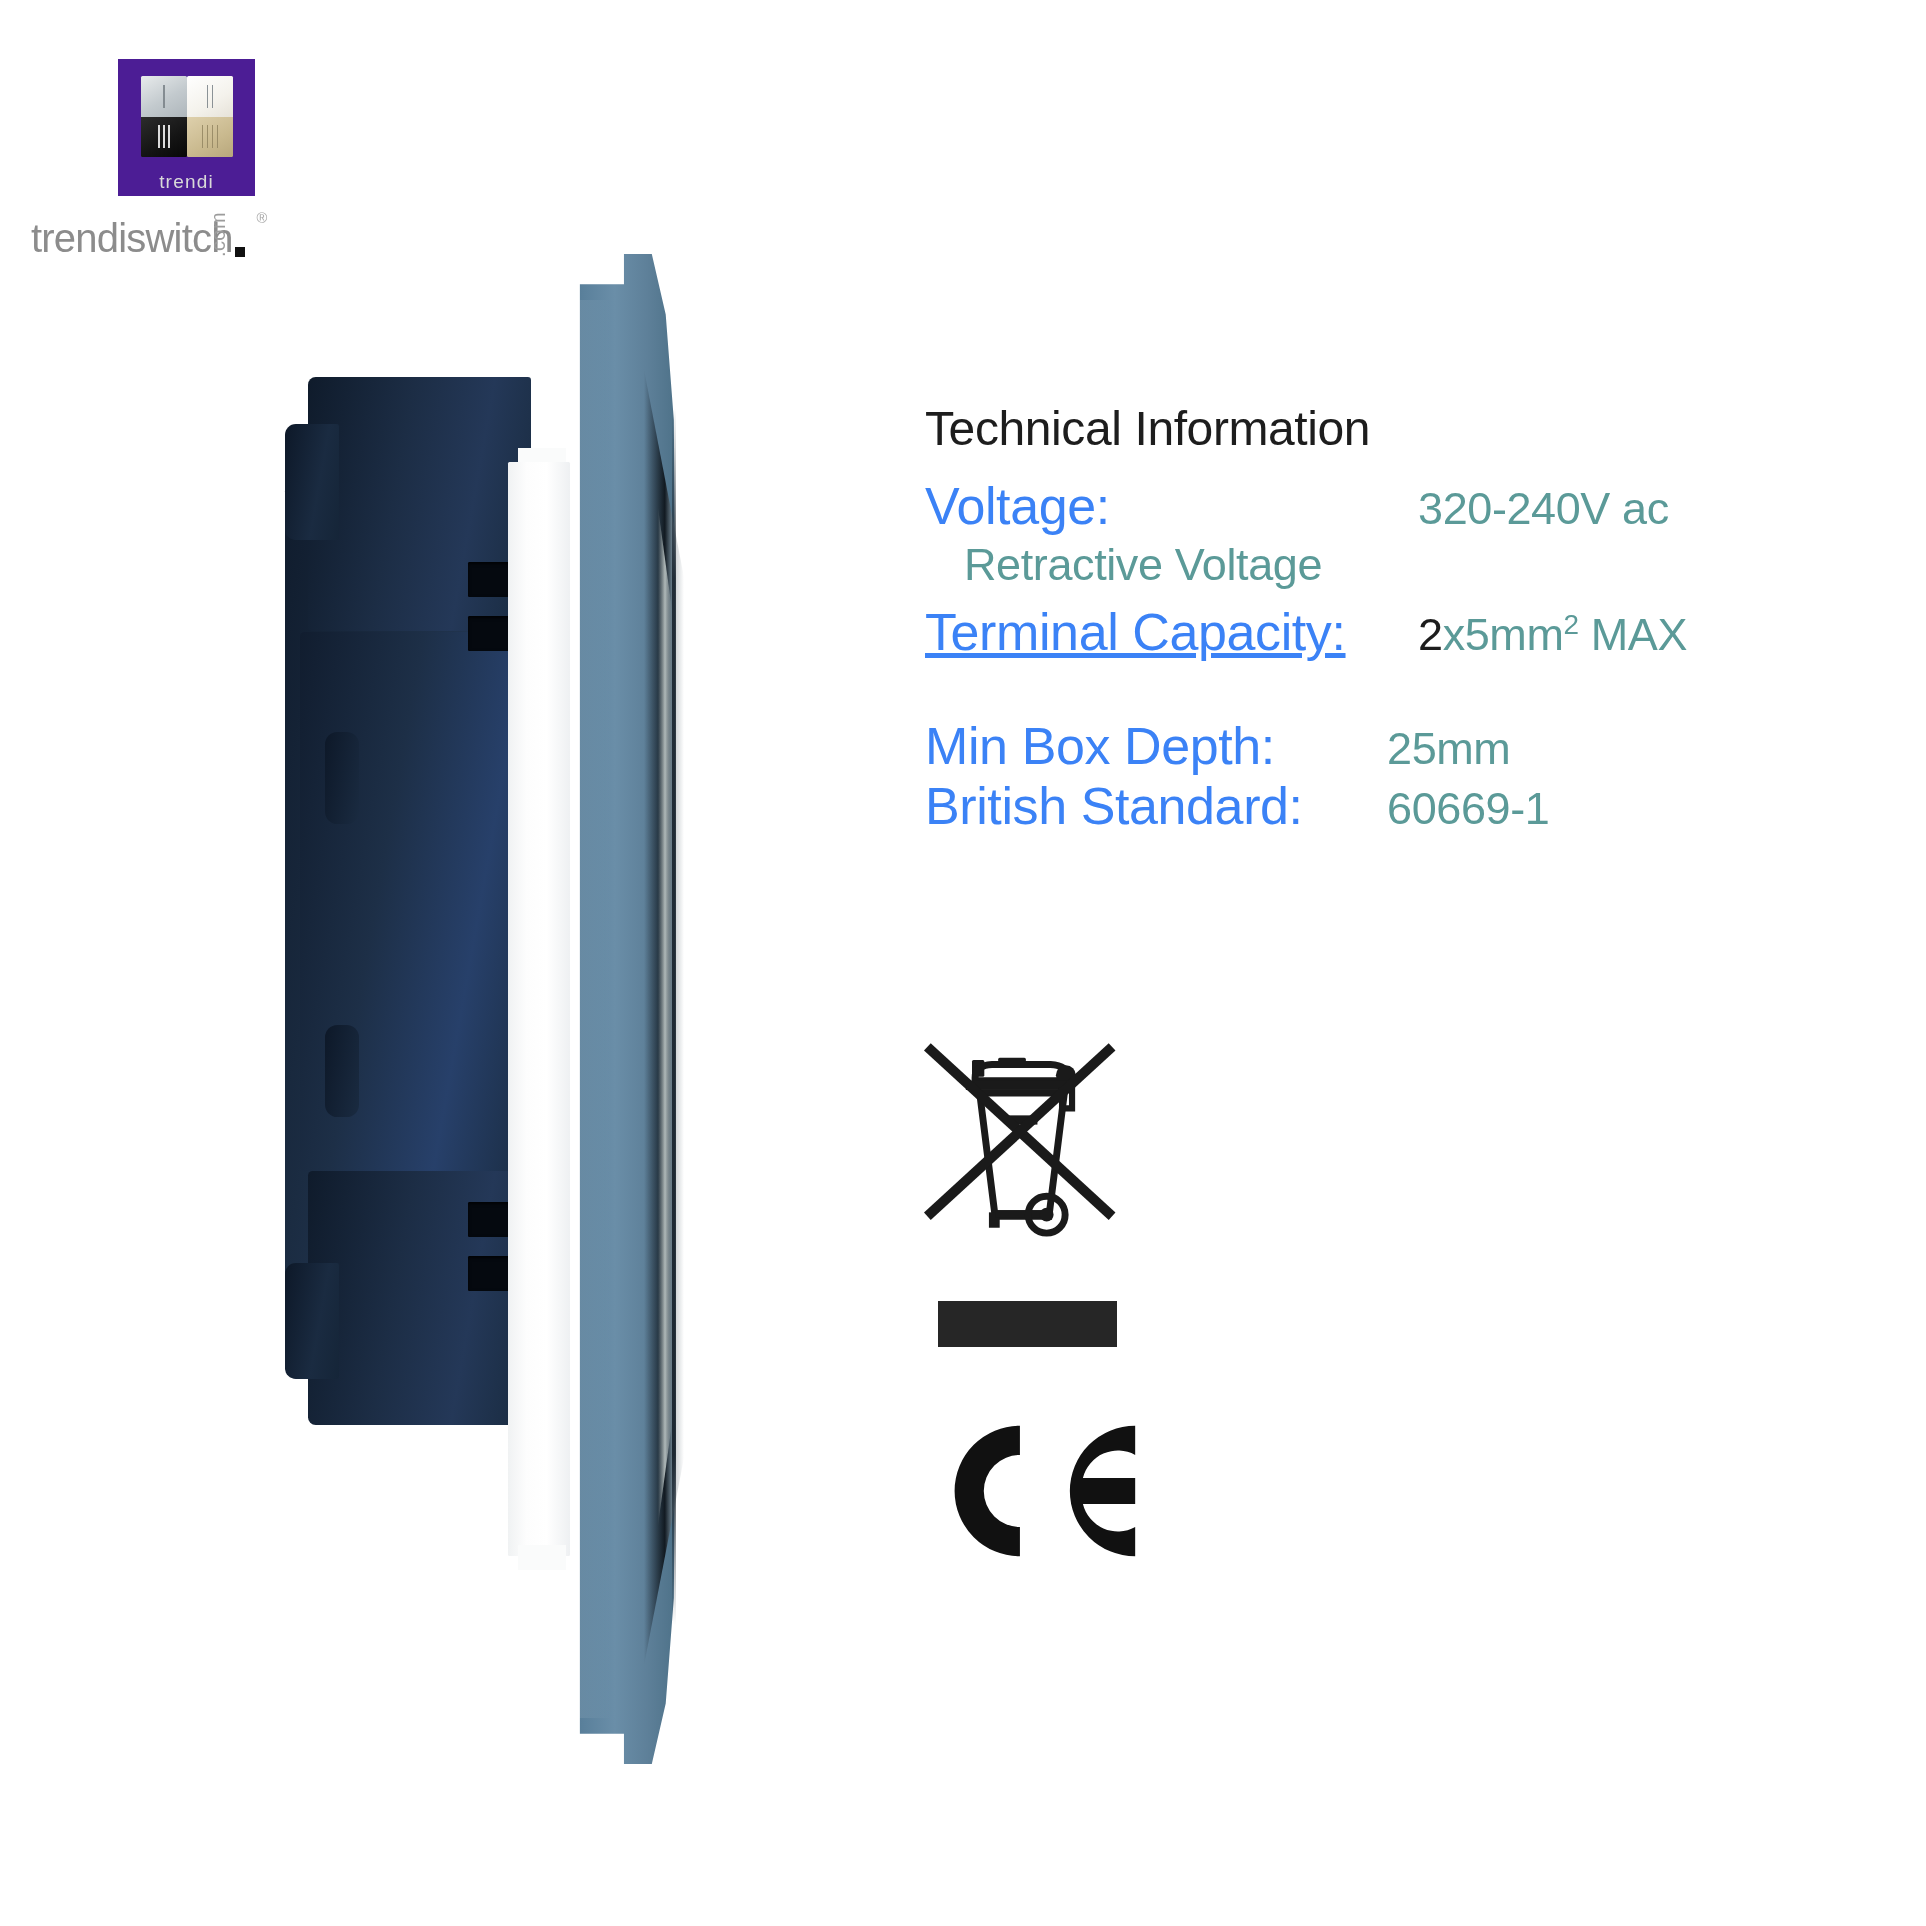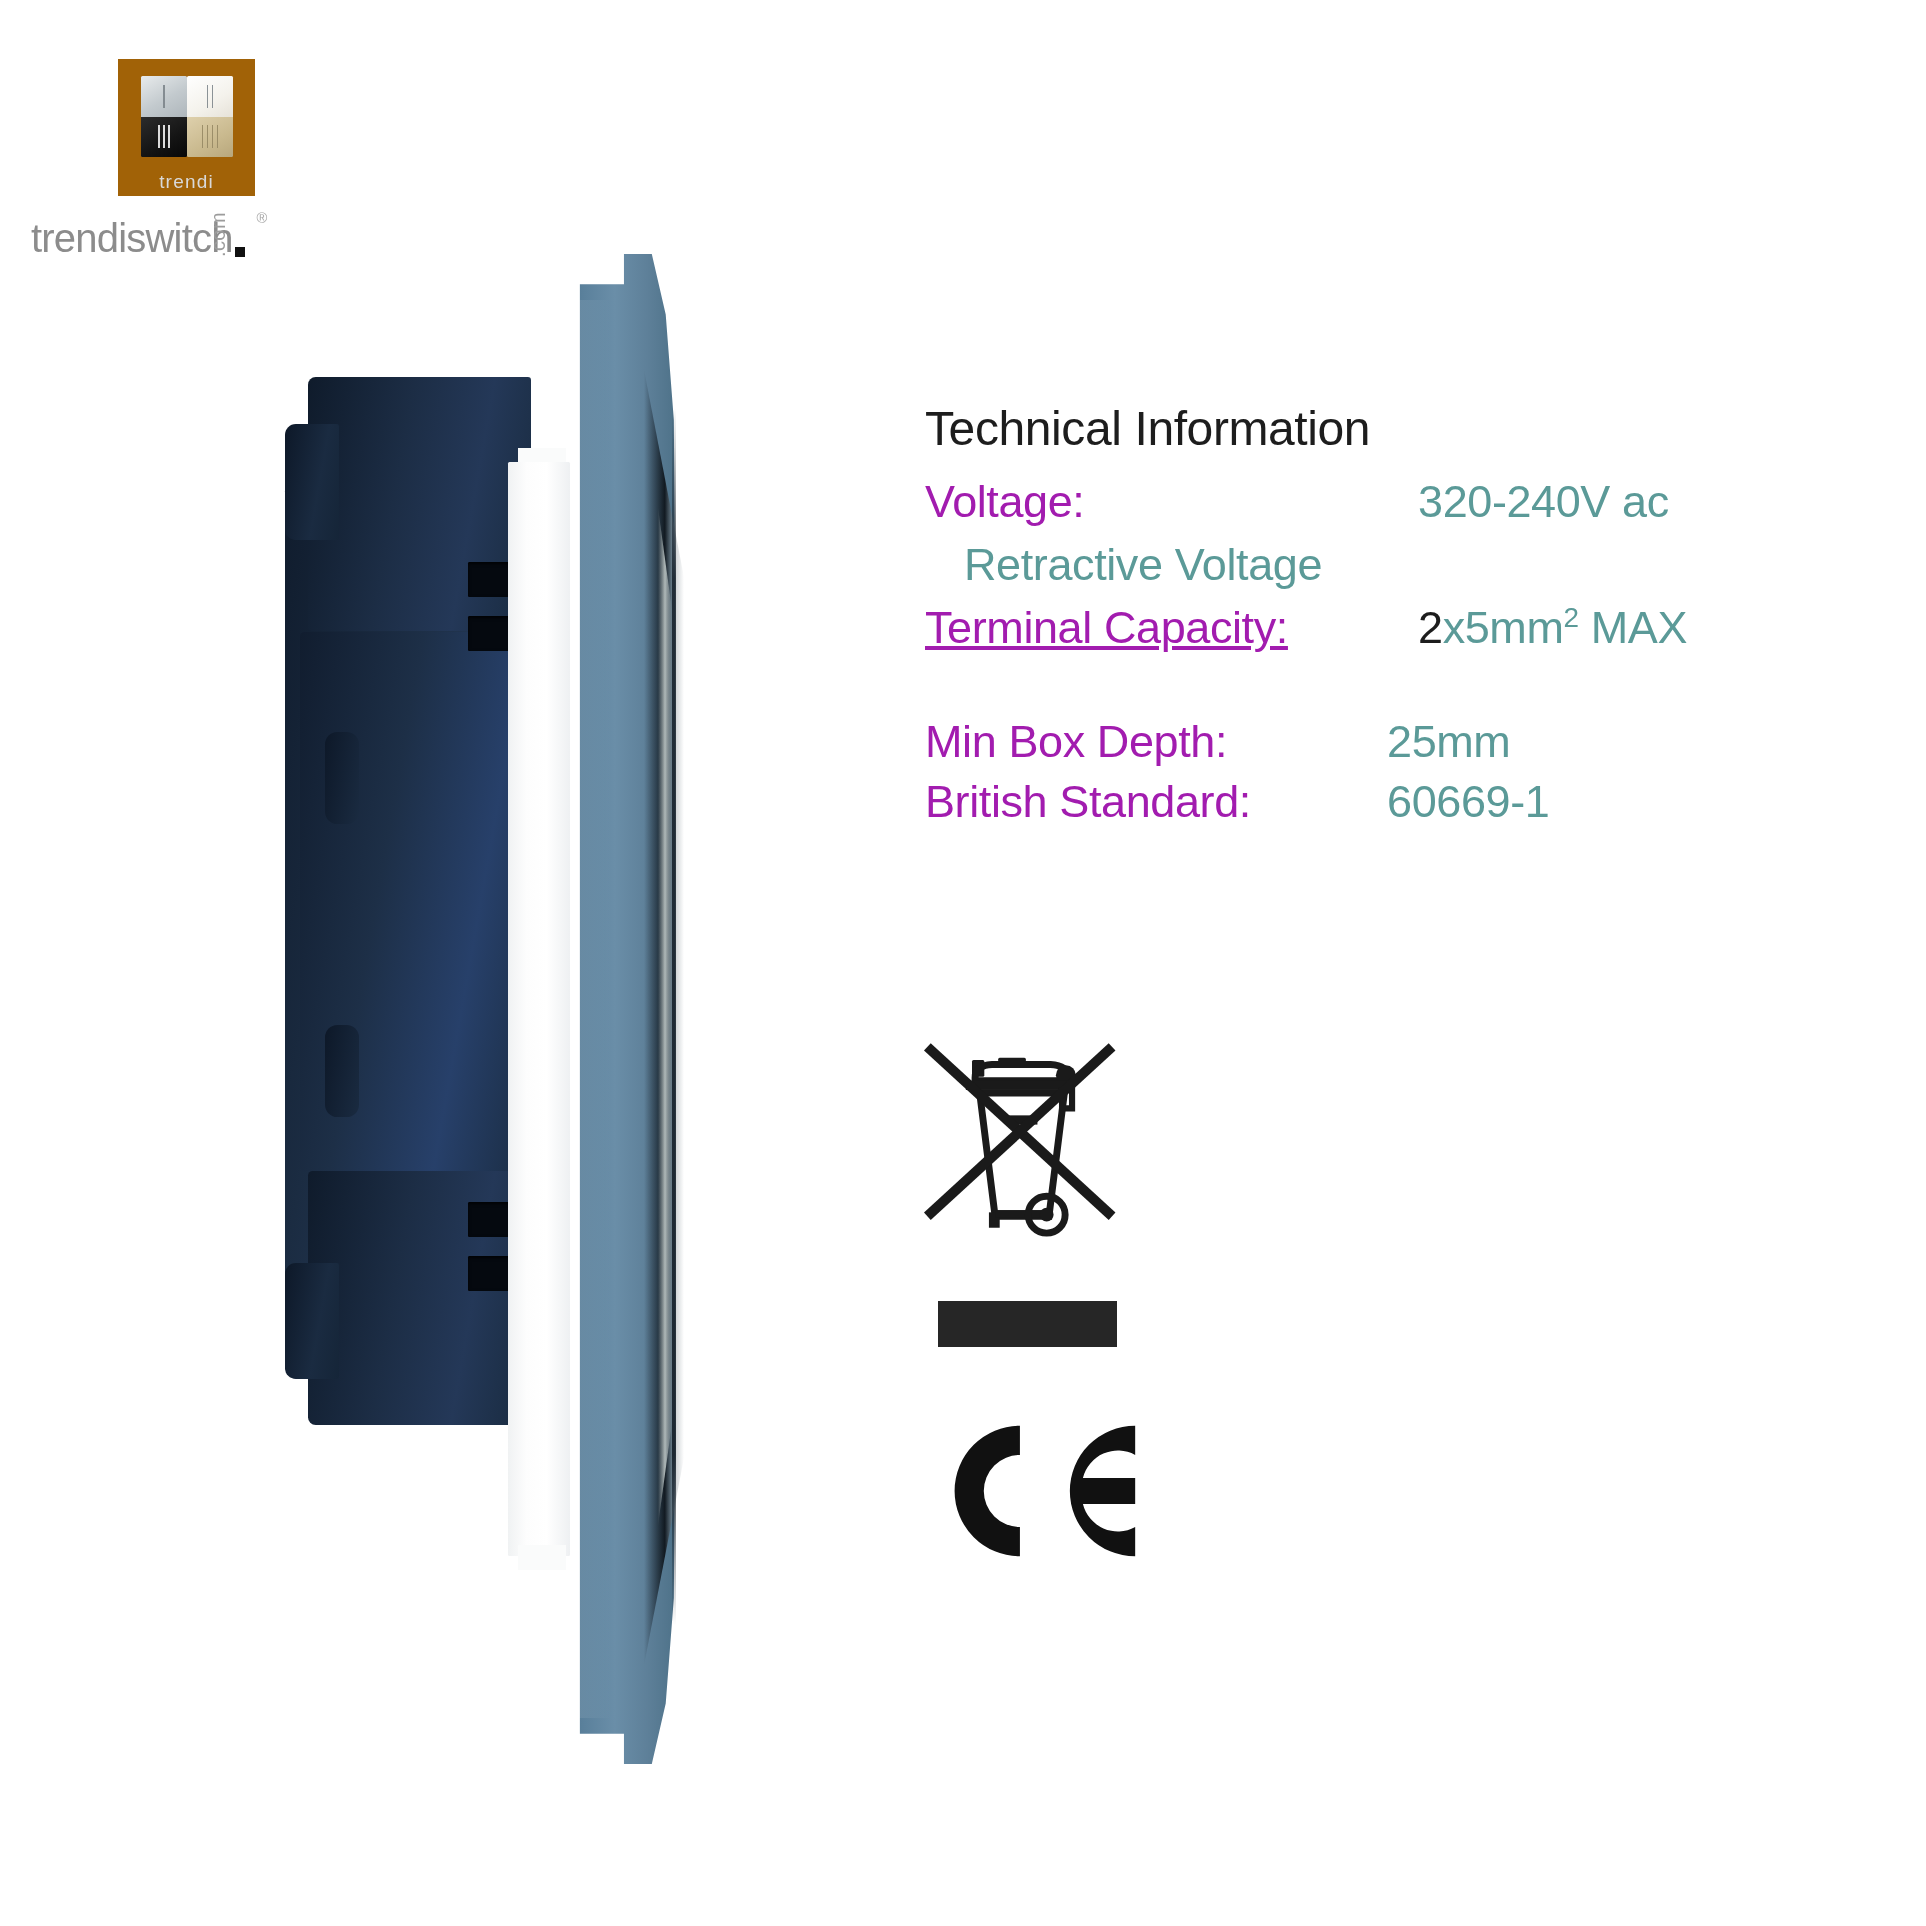--- a/index.html
+++ b/index.html
@@ -28,21 +28,21 @@
     width: 362px;
     height: 254px;
   }
 
   #logo-tile {
     position: absolute;
     left: 87px;
     top: 14px;
     width: 137px;
     height: 137px;
-    background: #a16207;
+    background: #4c1d95;
   }
 
   #logo-grid {
     position: absolute;
     left: 23px;
     top: 17px;
     width: 92px;
     height: 81px;
     display: grid;
     grid-template-columns: 1fr 1fr;
@@ -392,23 +392,23 @@
     white-space: nowrap;
     font-family: "Liberation Sans", sans-serif;
   }
 
   .spec-row {
     display: flex;
     align-items: baseline;
     height: 63px;
   }
   .spec-label {
-    font-size: 45px;
+    font-size: 52px;
     font-weight: 400;
-    color: #a21caf;
+    color: #3b82f6;
     letter-spacing: -0.4px;
     white-space: nowrap;
     font-family: "Liberation Sans", sans-serif;
   }
   .spec-value {
     font-size: 45px;
     font-weight: 400;
     color: #5b9a98;
     letter-spacing: -0.4px;
     white-space: nowrap;

